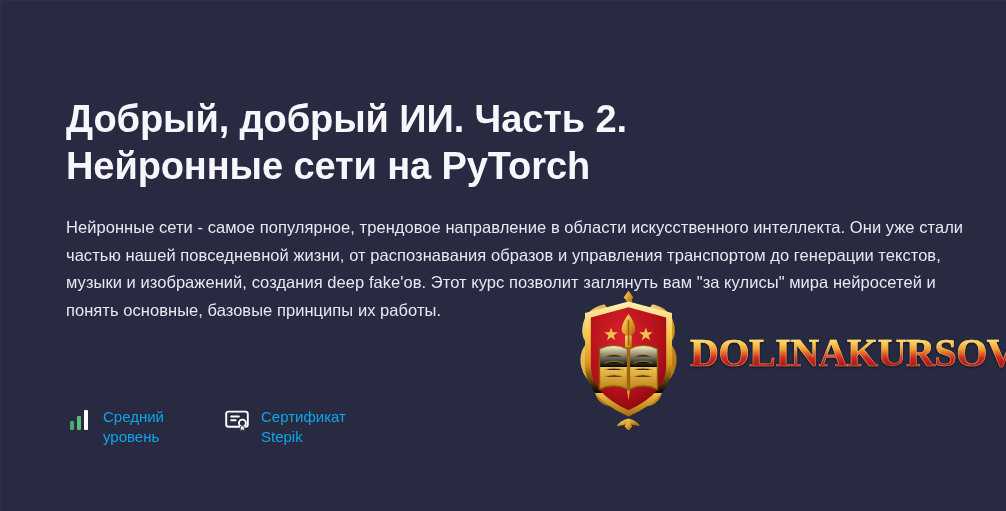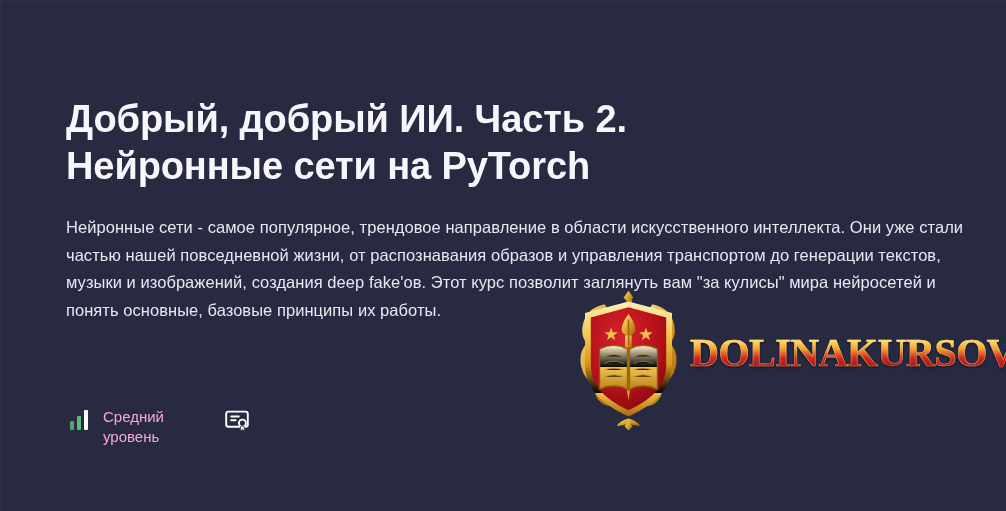--- a/index.html
+++ b/index.html
@@ -80,21 +80,21 @@
     height: 30px;
     display: flex;
     align-items: center;
     justify-content: center;
     flex: 0 0 auto;
   }
 
   .meta-label {
     font-size: 15px;
     line-height: 19.5px;
-    color: #f9a8d4;
+    color: #0ea5e9;
     white-space: pre-line;
     padding-top: 2px;
   }
 
   
   .bars {
     display: flex;
     align-items: flex-end;
     gap: 2.5px;
     height: 20px;
@@ -173,20 +173,22 @@
     <div class="meta-item">
       <span class="meta-icon">
         <svg width="26" height="26" viewBox="0 0 26 26" aria-hidden="true">
           <rect x="2.2" y="4.6" width="21.6" height="15.2" rx="2.3" fill="none" stroke="#ffffff" stroke-width="1.9"></rect>
           <rect x="6.2" y="8.6" width="9.6" height="1.9" rx=".95" fill="#ffffff"></rect>
           <rect x="6.2" y="12.3" width="6.4" height="1.9" rx=".95" fill="#ffffff"></rect>
           <circle cx="18.4" cy="16.1" r="3.5" fill="#282a42" stroke="#ffffff" stroke-width="1.9"></circle>
           <path d="M16.6 19.0 L16.6 24.2 L18.4 22.6 L20.2 24.2 L20.2 19.0 Z" fill="#ffffff" stroke="#282a42" stroke-width=".7"></path>
         </svg>
       </span>
+      <span class="meta-label">Сертификат
+Stepik</span>
     </div>
   </div>
 
   <div class="watermark">
 
     <svg class="wm-shield" viewBox="0 0 150 150" aria-hidden="true">
       <defs>
         <linearGradient id="goldG" x1="0" y1="0" x2="0" y2="1">
           <stop offset="0" stop-color="#fff1b8"></stop>
           <stop offset=".28" stop-color="#f6c94a"></stop>

